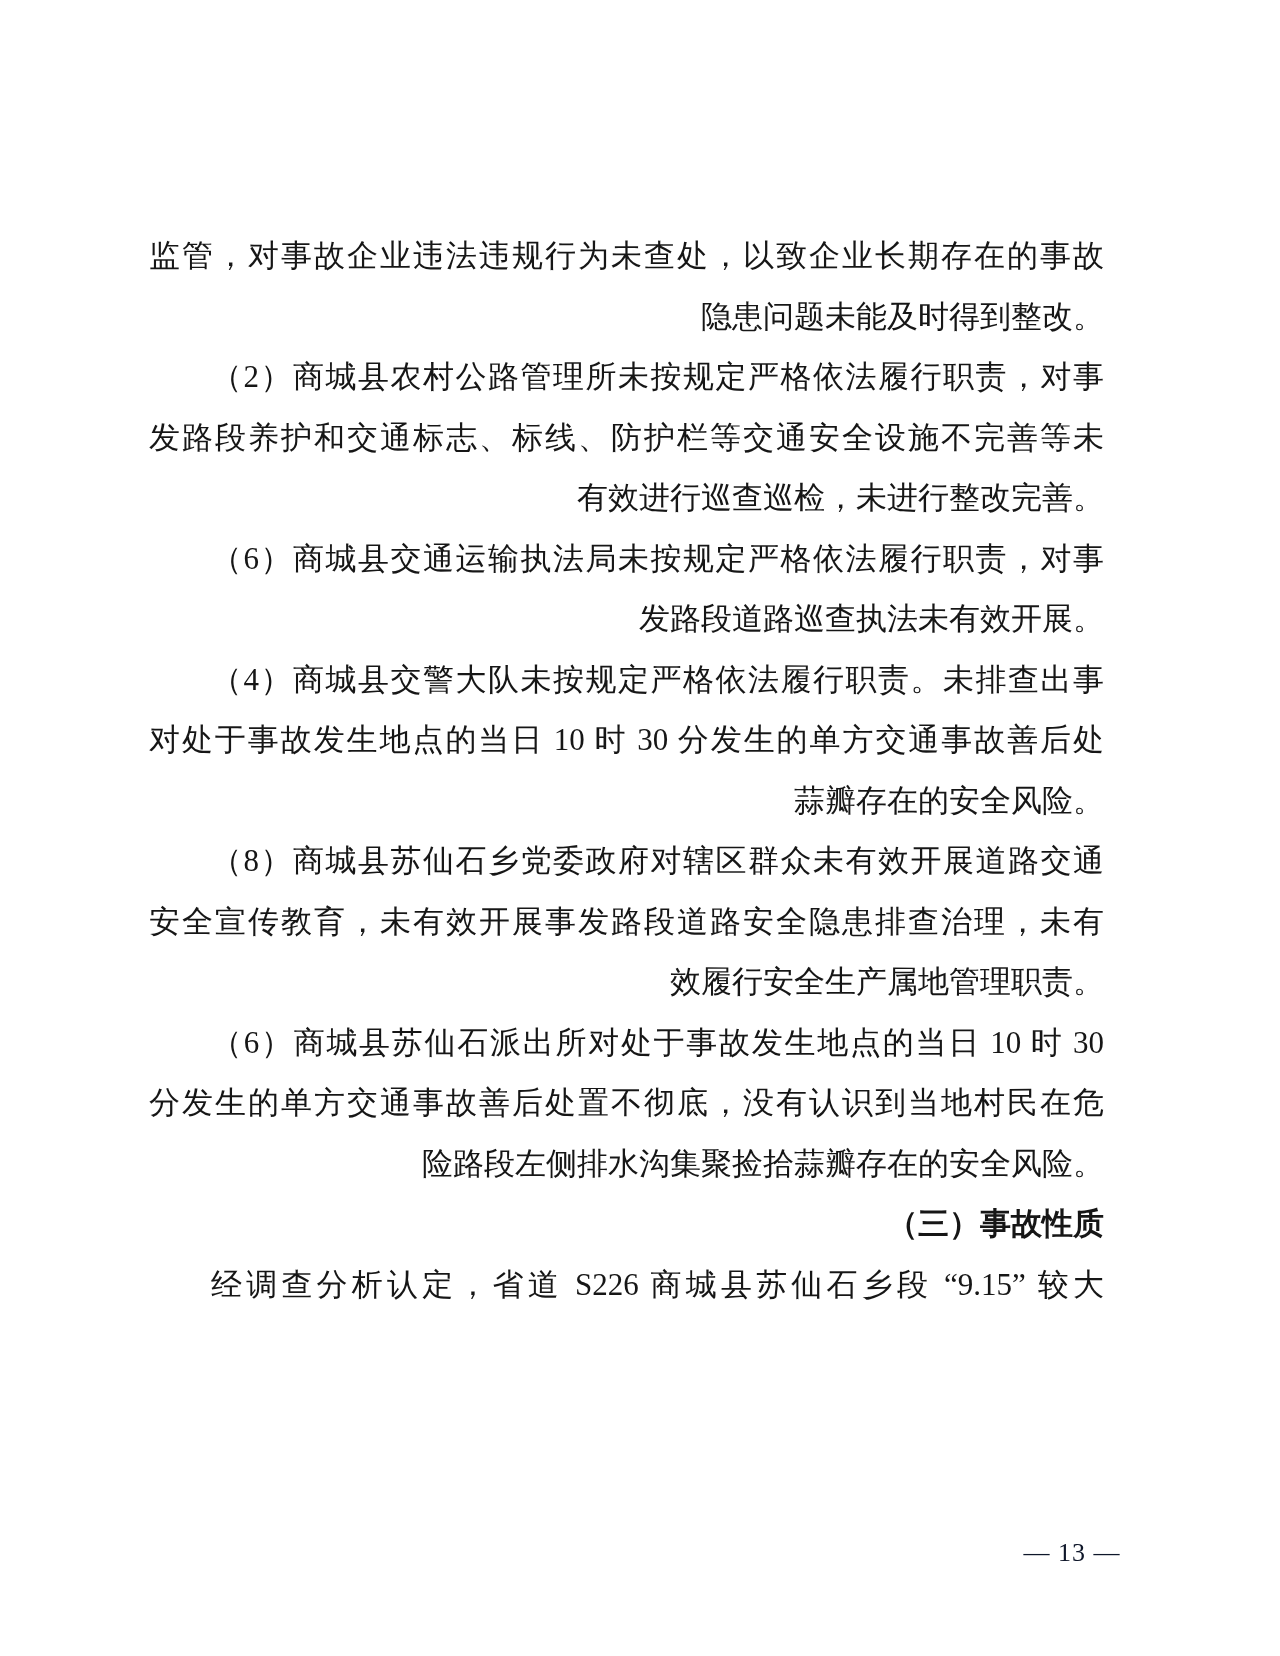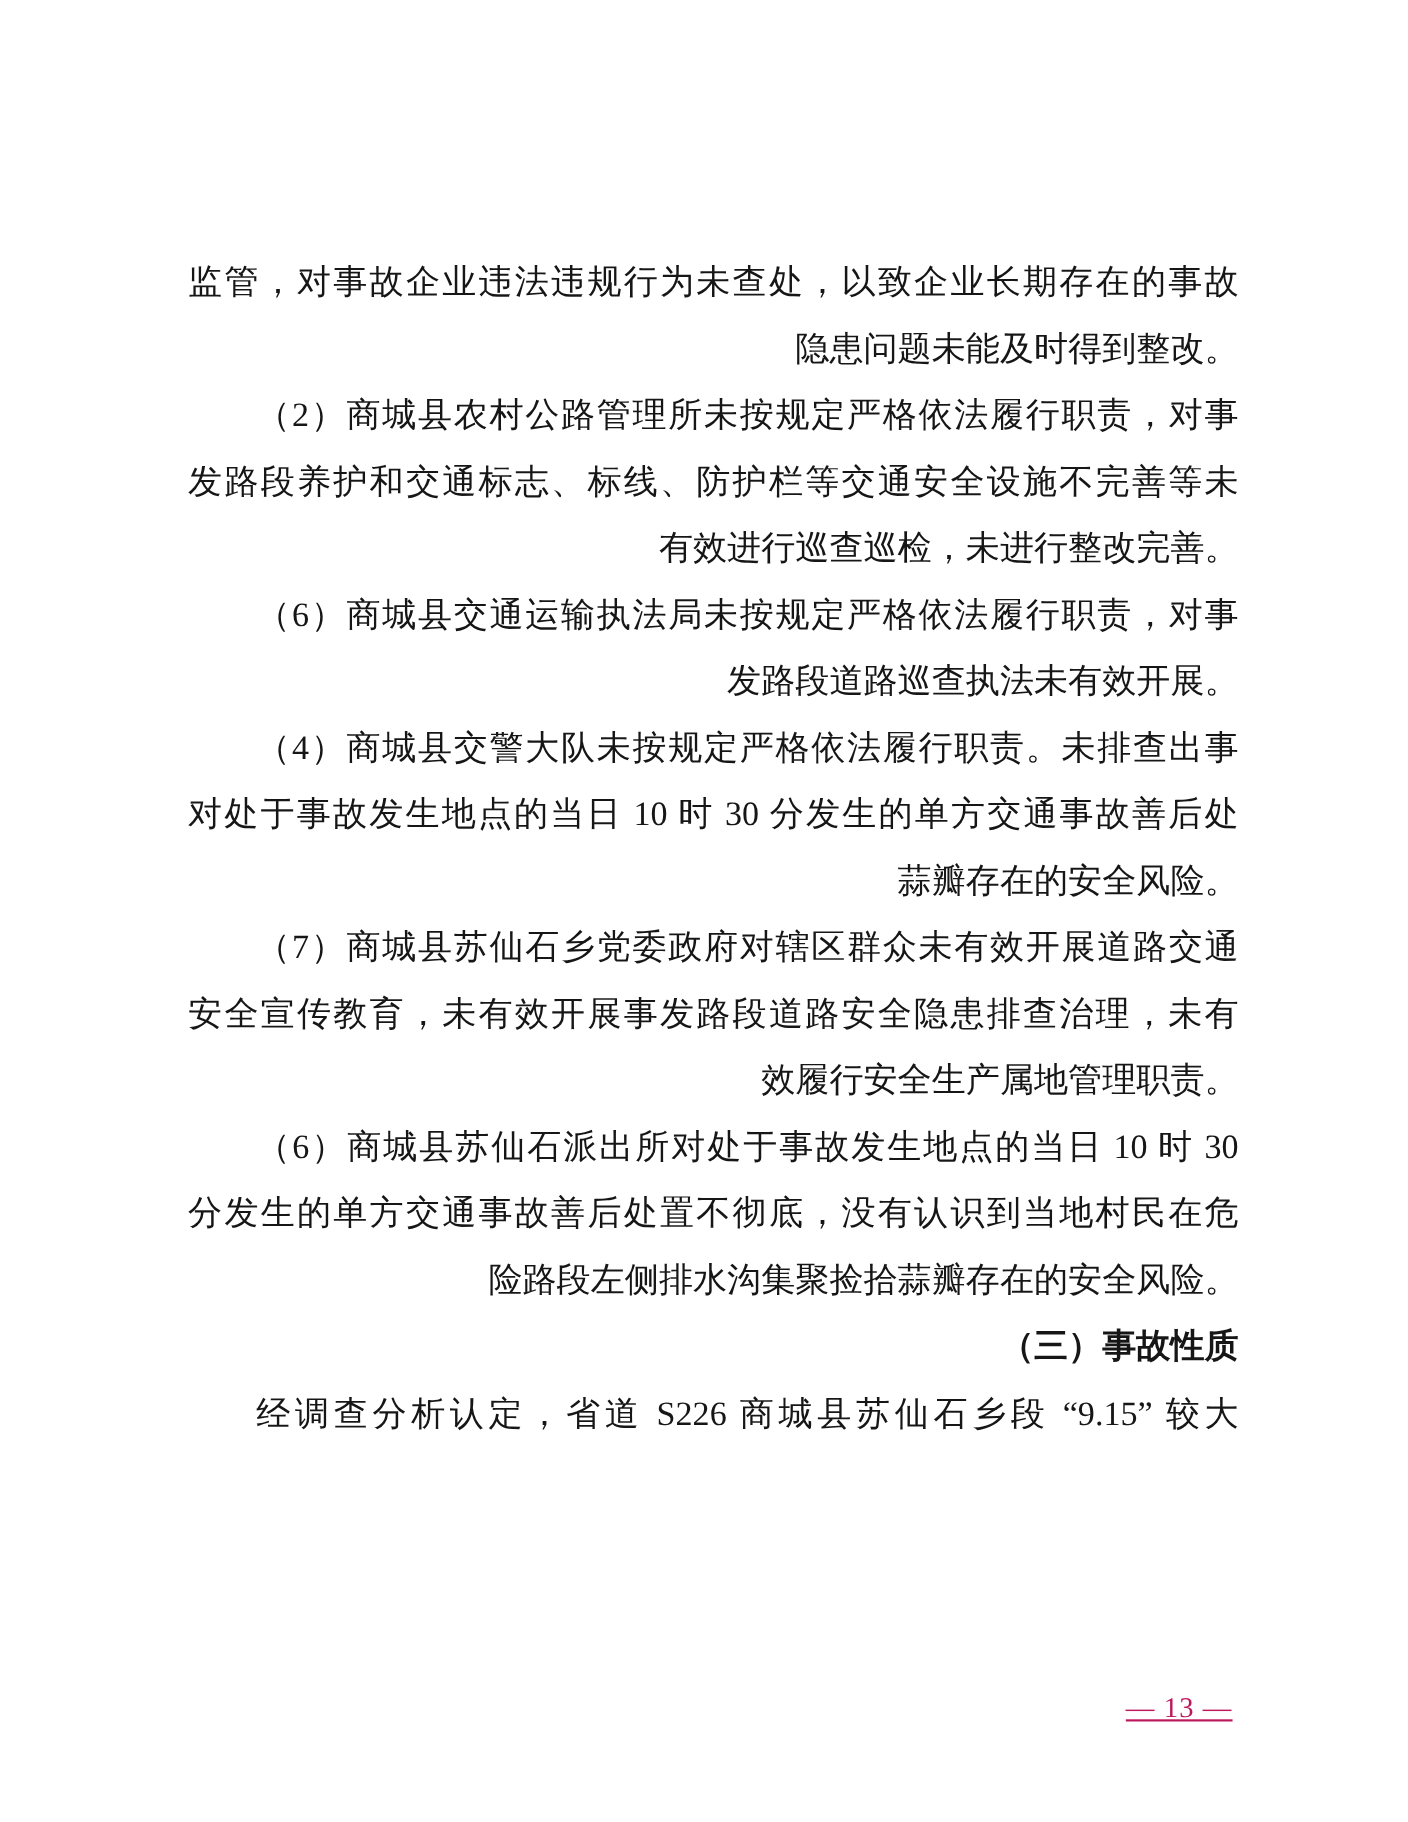--- a/index.html
+++ b/index.html
@@ -11,21 +11,21 @@
     position: relative;
     width: 1280px;
     height: 1656px;
     background: #ffffff;
     overflow: hidden;
     font-family: "Liberation Serif", "DejaVu Serif", serif;
     color: #161616;
   }
   .text-block {
     position: absolute;
-    left: 171px;
+    left: 149px;
     top: 226px;
     width: 955px;
   }
   .line {
     font-size: 31px;
     line-height: 60.5px;
     height: 60.5px;
     letter-spacing: 0;
     text-align: right;
   }
@@ -41,40 +41,39 @@
   }
   .page-number {
     position: absolute;
     left: 1012px;
     top: 1536px;
     width: 120px;
     text-align: center;
     font-size: 26px;
     line-height: 34px;
     letter-spacing: 1px;
-    color: #be185d;
-    text-decoration: underline;
+    color: #0f172a;
   }
 </style>
 </head>
 <body>
 
 <div class="page">
   <div class="text-block">
     <div class="line just">监管，对事故企业违法违规行为未查处，以致企业长期存在的事故</div>
     <div class="line">隐患问题未能及时得到整改。</div>
     <div class="line just indent">（2）商城县农村公路管理所未按规定严格依法履行职责，对事</div>
     <div class="line just">发路段养护和交通标志、标线、防护栏等交通安全设施不完善等未</div>
     <div class="line">有效进行巡查巡检，未进行整改完善。</div>
     <div class="line just indent">（6）商城县交通运输执法局未按规定严格依法履行职责，对事</div>
     <div class="line">发路段道路巡查执法未有效开展。</div>
     <div class="line just indent">（4）商城县交警大队未按规定严格依法履行职责。未排查出事</div>
     <div class="line just">对处于事故发生地点的当日 10 时 30 分发生的单方交通事故善后处</div>
     <div class="line">蒜瓣存在的安全风险。</div>
-    <div class="line just indent">（7）商城县苏仙石乡党委政府对辖区群众未有效开展道路交通</div>
+    <div class="line just indent">（8）商城县苏仙石乡党委政府对辖区群众未有效开展道路交通</div>
     <div class="line just">安全宣传教育，未有效开展事发路段道路安全隐患排查治理，未有</div>
     <div class="line">效履行安全生产属地管理职责。</div>
     <div class="line just indent">（6）商城县苏仙石派出所对处于事故发生地点的当日 10 时 30</div>
     <div class="line just">分发生的单方交通事故善后处置不彻底，没有认识到当地村民在危</div>
     <div class="line">险路段左侧排水沟集聚捡拾蒜瓣存在的安全风险。</div>
     <div class="line bold indent">（三）事故性质</div>
     <div class="line just indent">经调查分析认定，省道 S226 商城县苏仙石乡段 “9.15” 较大</div>
   </div>
   <div class="page-number">— 13 —</div>
 </div>

